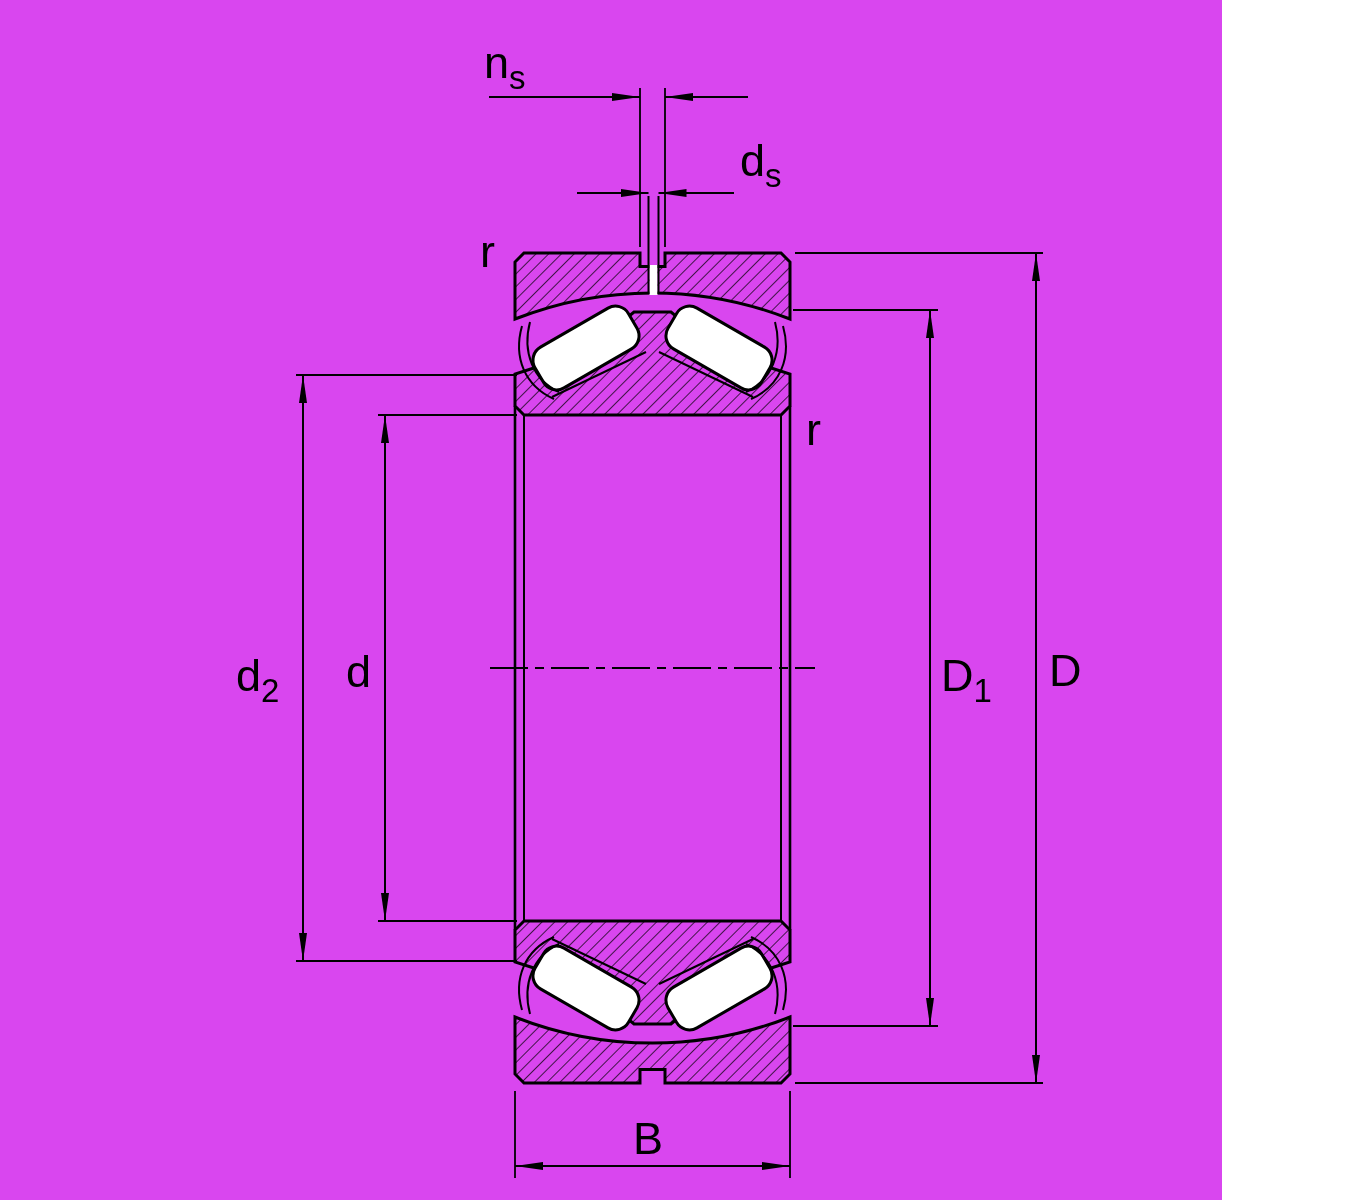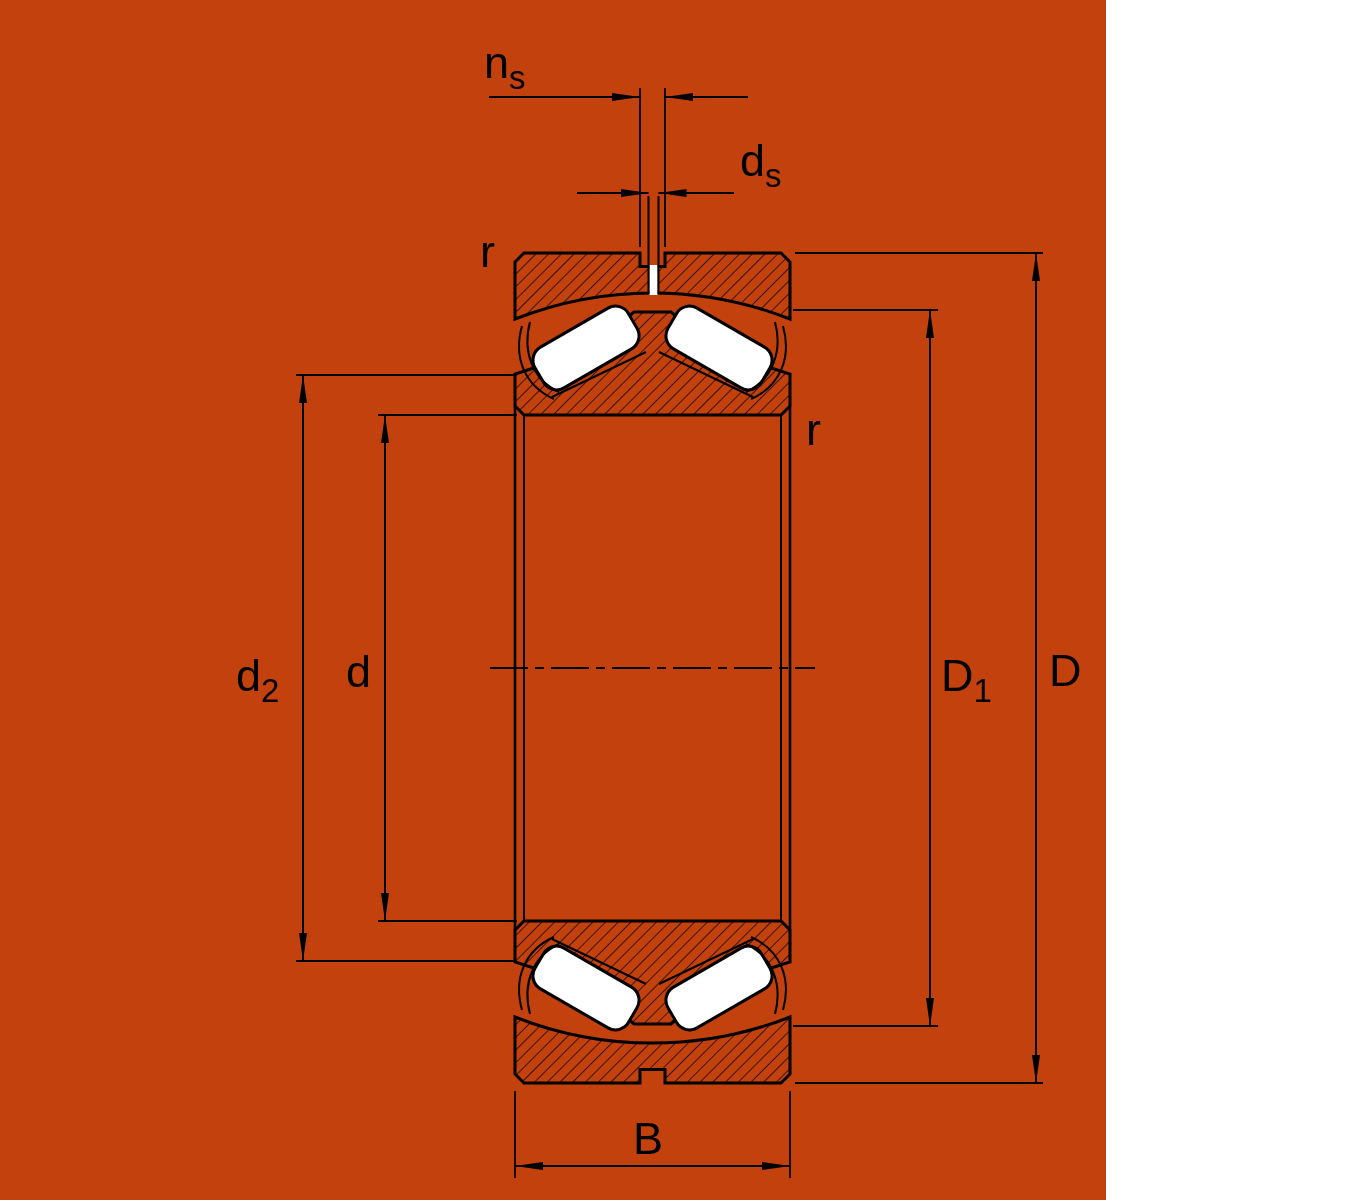--- a/index.html
+++ b/index.html
@@ -1,16 +1,16 @@
 <!DOCTYPE html>
 <html><head>
 <meta charset="utf-8">
 <style>
   html,body{margin:0;padding:0;background:#ffffff}
-  .stage{position:relative;width:1106px;height:1200px;background:#c2410c;overflow:hidden;
+  .stage{position:relative;width:1222px;height:1200px;background:#d946ef;overflow:hidden;
          font-family:"Liberation Sans","DejaVu Sans",sans-serif}
   svg{display:block}
   .part{stroke:#000;stroke-width:3;stroke-linejoin:miter}
   .roller{fill:#fff;stroke:#000;stroke-width:3}
   .cage{fill:none;stroke:#000;stroke-width:2}
   .edge{stroke:#000;stroke-width:2.6}
   .edge2{stroke:#000;stroke-width:2}
   .dim{stroke:#000;stroke-width:2}
   .thin{stroke:#000;stroke-width:1.8}
   .center{stroke:#000;stroke-width:1.8;stroke-dasharray:38 7 9 7}

